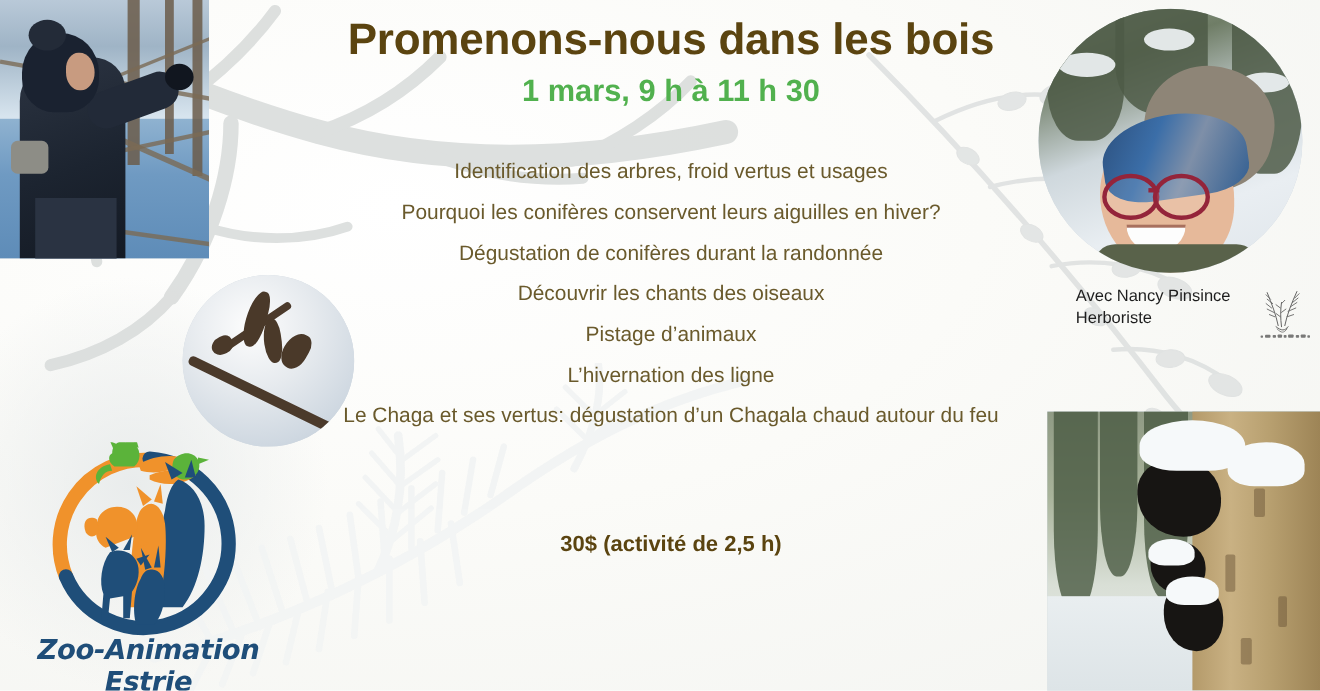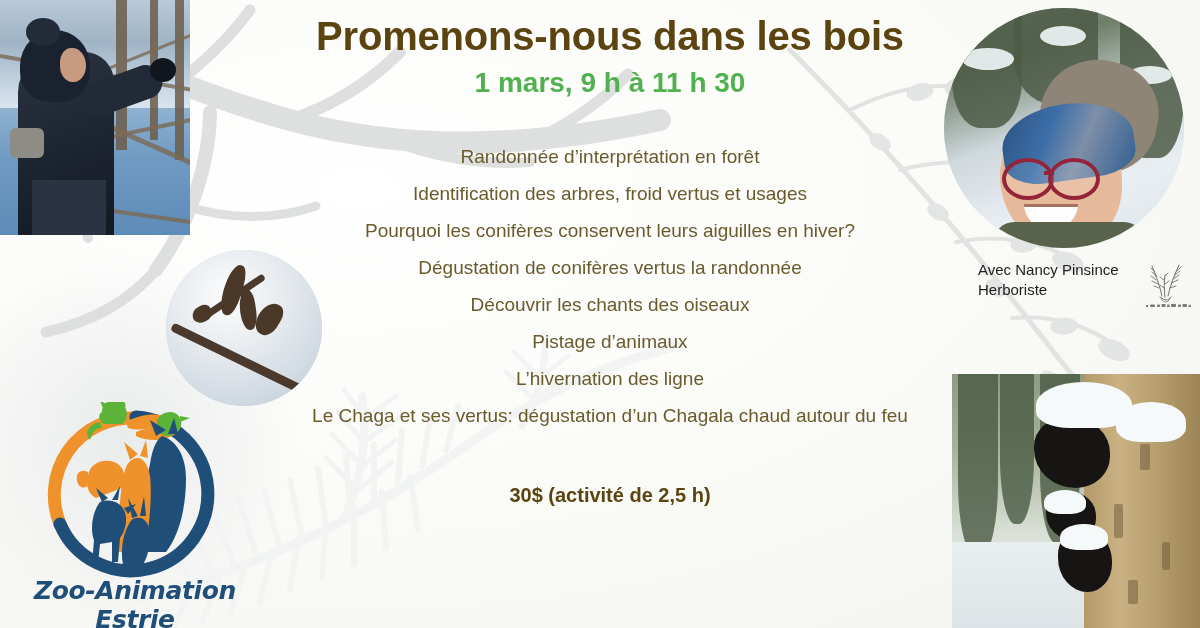--- a/index.html
+++ b/index.html
@@ -302,24 +302,23 @@
     <div class="snowcap" style="left:84px;top:8px;width:96px;height:46px;"></div>
     <div class="snowcap" style="left:164px;top:28px;width:70px;height:40px;"></div>
     <div class="snowcap" style="left:92px;top:116px;width:42px;height:24px;"></div>
     <div class="snowcap" style="left:108px;top:150px;width:48px;height:26px;"></div>
   </div>
 
   <div class="title">Promenons-nous dans les bois</div>
   <div class="subtitle">1 mars, 9 h à 11 h 30</div>
 
   <div class="bullets">
-    <div class="line">Randonnée d’interprétation en forêt</div>
     <div class="line">Identification des arbres, froid vertus et usages</div>
     <div class="line">Pourquoi les conifères conservent leurs aiguilles en hiver?</div>
-    <div class="line">Dégustation de conifères vertus la randonnée</div>
+    <div class="line">Dégustation de conifères durant la randonnée</div>
     <div class="line">Découvrir les chants des oiseaux</div>
     <div class="line">Pistage d’animaux</div>
     <div class="line">L’hivernation des ligne</div>
     <div class="line">Le Chaga et ses vertus: dégustation d’un Chagala chaud autour du feu</div>
   </div>
 
   <div class="price-block">
     <div class="l1">30$ (activité de 2,5 h)</div>
   </div>
 

